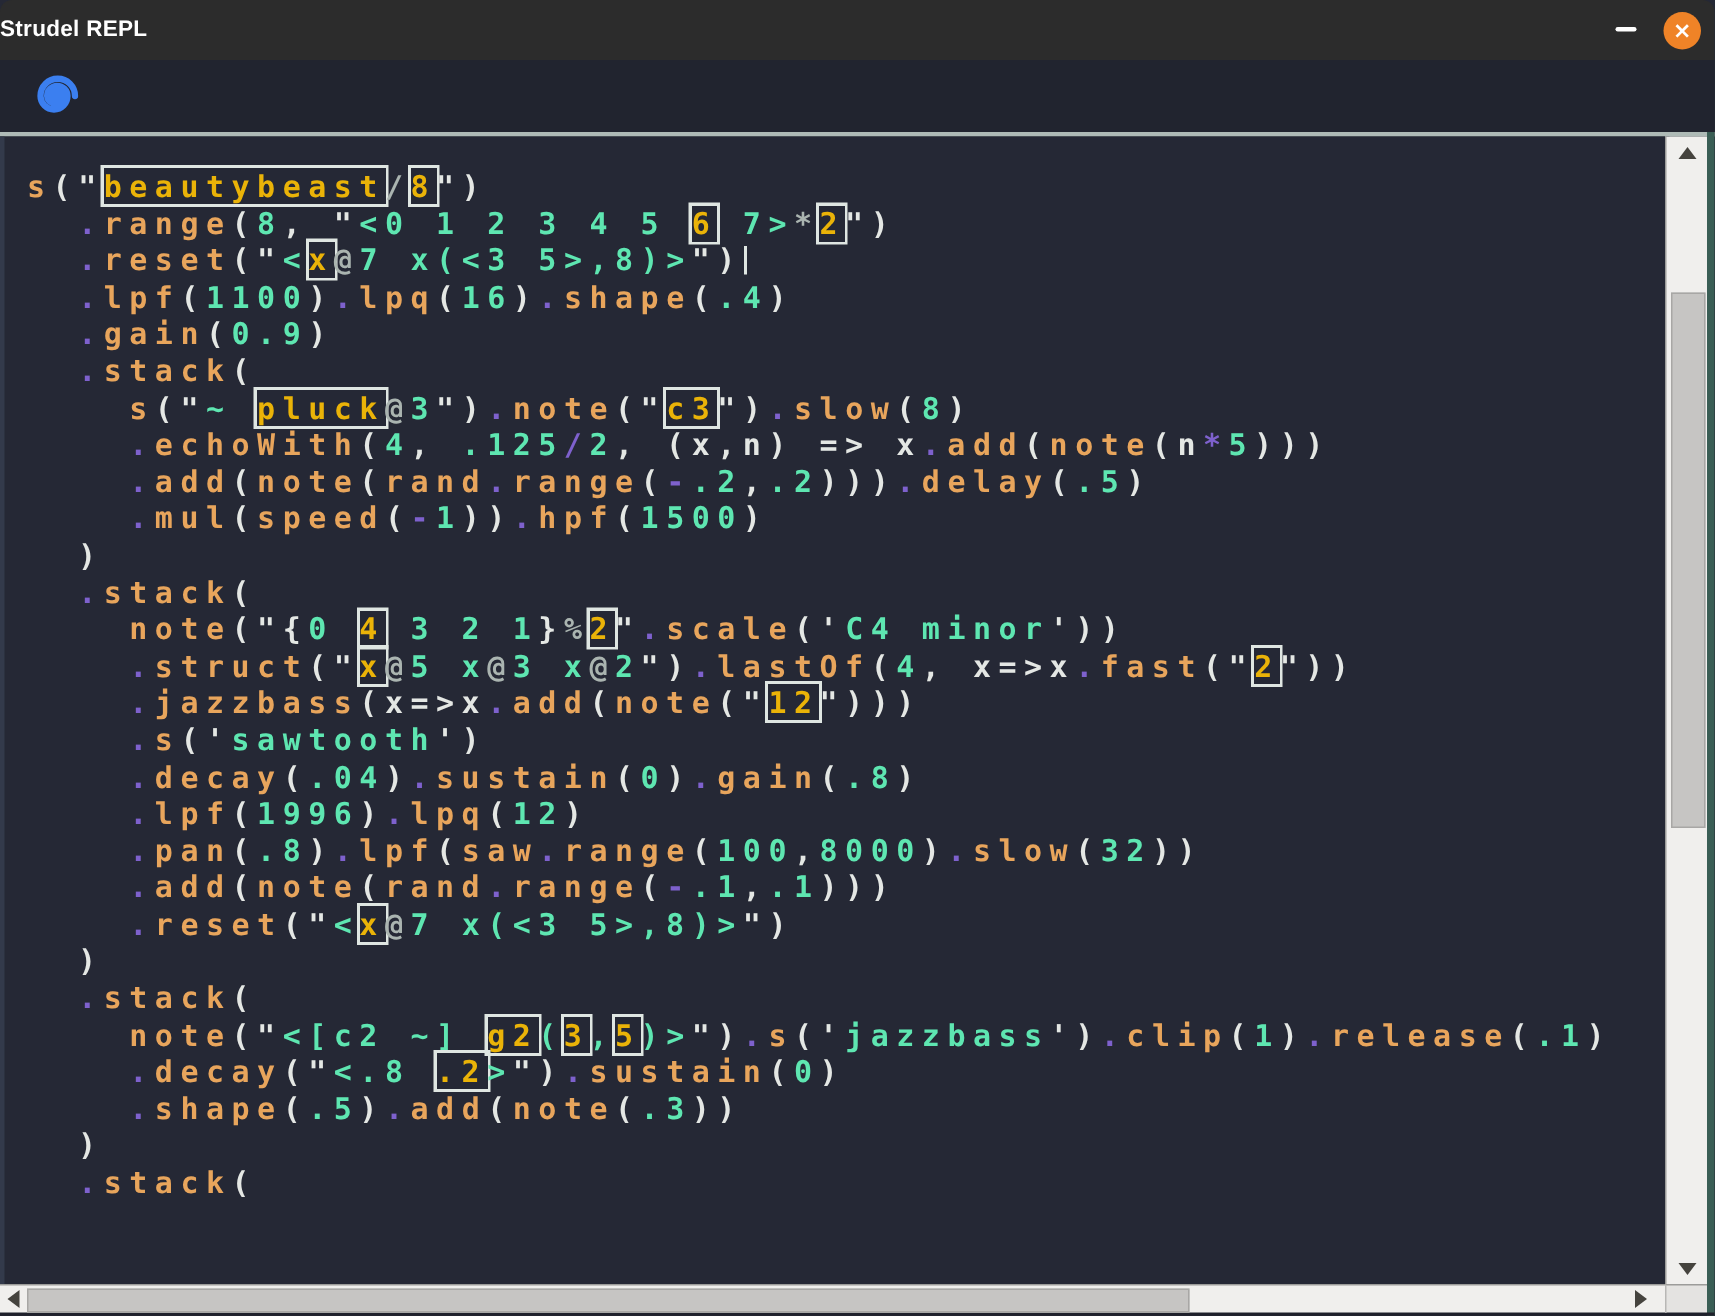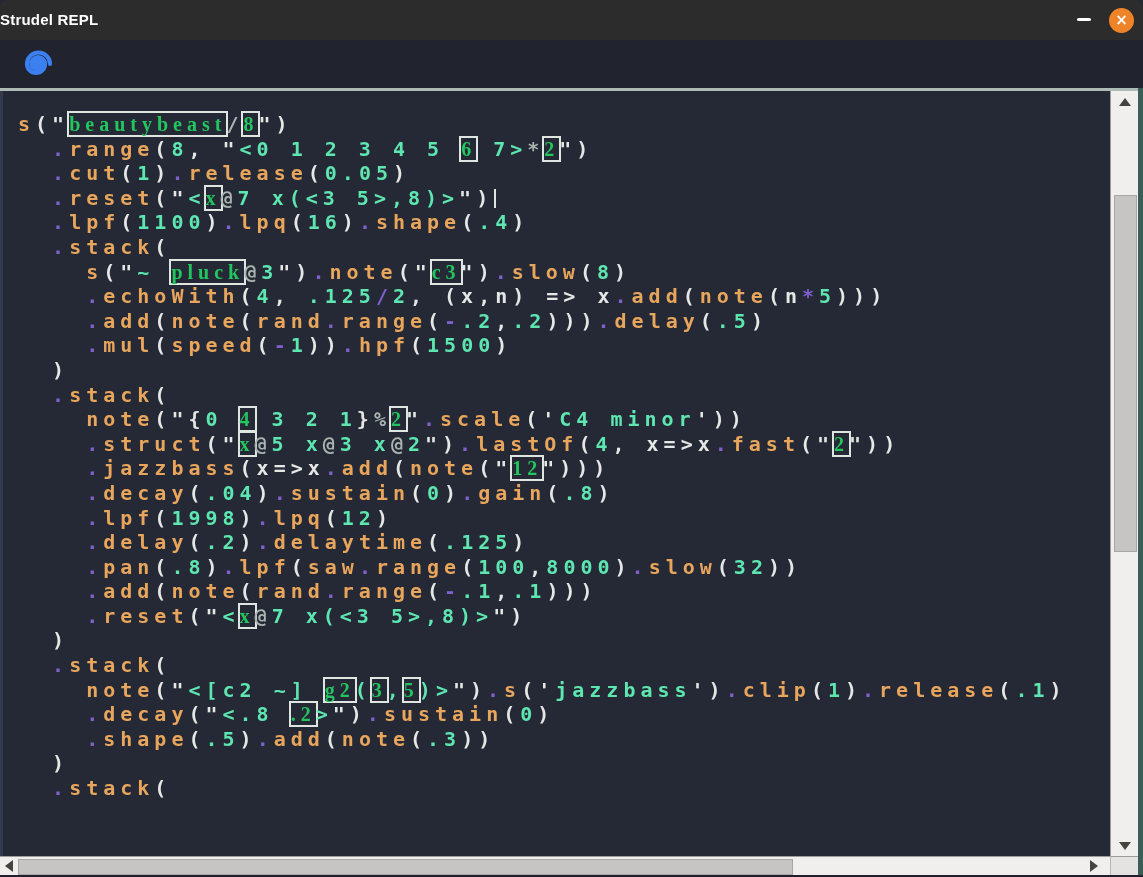--- a/index.html
+++ b/index.html
@@ -45,21 +45,21 @@
   .code-line {
     font-family:"DejaVu Sans Mono","Liberation Mono",monospace;
     font-weight:bold; font-size:20px; line-height:24.6px;
     letter-spacing:5px; white-space:pre; color:#e4e7e4;
   }
   .seg-o { color:#e8a55c; }
   .seg-p { color:#7e61cd; }
   .seg-m { color:#5ee6b1; }
   .seg-w { color:#e4e7e4; }
   .seg-d { color:#aab4b0; }
-  .seg-x { color:#22c55e; box-shadow:0 0 0 2px #dfe6e2;font-family:Liberation Serif, serif; }
+  .seg-x { color:#eab308; box-shadow:0 0 0 2px #dfe6e2; }
   .cursor {
     display:inline-block; width:2px; height:19px; background:#dfe6e2;
     vertical-align:-3px; margin-left:1px;
   }
   
   .vscroll {
     position:absolute; top:91px; right:5px; width:27px; height:766px;
     background:#f0efed; border-left:1px solid #9c9c9a;
   }
   .vthumb {
@@ -108,36 +108,36 @@
 <div class="toolbar">
   <svg class="logo" width="36" height="36" viewBox="0 0 36 36">
     <path d="M31 18 A11.5 11.5 0 1 0 8 18 A9 9 0 1 0 26 18 A6.8 6.8 0 1 0 12.4 18 A4.8 4.8 0 1 0 22 18 A3 3 0 1 0 16 18 A1.5 1.5 0 1 0 19 18" fill="none" stroke="#3b7ff0" stroke-width="4.2" stroke-linecap="round"></path>
   </svg>
 </div>
 
 <div class="editor">
   <div class="code">
       <div class="code-line"><span class="seg-o">s</span><span class="seg-w">("</span><span class="seg-x">beautybeast</span><span class="seg-d">/</span><span class="seg-x">8</span><span class="seg-w">")</span></div>
       <div class="code-line"><span class="seg-w">  </span><span class="seg-p">.</span><span class="seg-o">range</span><span class="seg-w">(</span><span class="seg-m">8</span><span class="seg-w">, "</span><span class="seg-m">&lt;0 1 2 3 4 5 </span><span class="seg-x">6</span><span class="seg-m"> 7&gt;</span><span class="seg-d">*</span><span class="seg-x">2</span><span class="seg-w">")</span></div>
-      <div class="code-line"><span class="seg-w">  </span><span class="seg-p">.</span><span class="seg-o">cut</span><span class="seg-w">(</span><span class="seg-m">1</span><span class="seg-w">)</span><span class="seg-p">.</span><span class="seg-o">release</span><span class="seg-w">(</span><span class="seg-m">0.05</span><span class="seg-w">)</span></div>
       <div class="code-line"><span class="seg-w">  </span><span class="seg-p">.</span><span class="seg-o">reset</span><span class="seg-w">("</span><span class="seg-m">&lt;</span><span class="seg-x">x</span><span class="seg-d">@</span><span class="seg-m">7 x(&lt;3 5&gt;,8)&gt;</span><span class="seg-w">")</span><span class="cursor"></span></div>
       <div class="code-line"><span class="seg-w">  </span><span class="seg-p">.</span><span class="seg-o">lpf</span><span class="seg-w">(</span><span class="seg-m">1100</span><span class="seg-w">)</span><span class="seg-p">.</span><span class="seg-o">lpq</span><span class="seg-w">(</span><span class="seg-m">16</span><span class="seg-w">)</span><span class="seg-p">.</span><span class="seg-o">shape</span><span class="seg-w">(</span><span class="seg-m">.4</span><span class="seg-w">)</span></div>
+      <div class="code-line"><span class="seg-w">  </span><span class="seg-p">.</span><span class="seg-o">gain</span><span class="seg-w">(</span><span class="seg-m">0.9</span><span class="seg-w">)</span></div>
       <div class="code-line"><span class="seg-w">  </span><span class="seg-p">.</span><span class="seg-o">stack</span><span class="seg-w">(</span></div>
       <div class="code-line"><span class="seg-w">    </span><span class="seg-o">s</span><span class="seg-w">("</span><span class="seg-m">~ </span><span class="seg-x">pluck</span><span class="seg-d">@</span><span class="seg-m">3</span><span class="seg-w">")</span><span class="seg-p">.</span><span class="seg-o">note</span><span class="seg-w">("</span><span class="seg-x">c3</span><span class="seg-w">")</span><span class="seg-p">.</span><span class="seg-o">slow</span><span class="seg-w">(</span><span class="seg-m">8</span><span class="seg-w">)</span></div>
       <div class="code-line"><span class="seg-w">    </span><span class="seg-p">.</span><span class="seg-o">echoWith</span><span class="seg-w">(</span><span class="seg-m">4</span><span class="seg-w">, </span><span class="seg-m">.125</span><span class="seg-p">/</span><span class="seg-m">2</span><span class="seg-w">, (x,n) =&gt; x</span><span class="seg-p">.</span><span class="seg-o">add</span><span class="seg-w">(</span><span class="seg-o">note</span><span class="seg-w">(</span><span class="seg-w">n</span><span class="seg-p">*</span><span class="seg-m">5</span><span class="seg-w">)))</span></div>
       <div class="code-line"><span class="seg-w">    </span><span class="seg-p">.</span><span class="seg-o">add</span><span class="seg-w">(</span><span class="seg-o">note</span><span class="seg-w">(</span><span class="seg-o">rand</span><span class="seg-p">.</span><span class="seg-o">range</span><span class="seg-w">(</span><span class="seg-p">-</span><span class="seg-m">.2</span><span class="seg-w">,</span><span class="seg-m">.2</span><span class="seg-w">)))</span><span class="seg-p">.</span><span class="seg-o">delay</span><span class="seg-w">(</span><span class="seg-m">.5</span><span class="seg-w">)</span></div>
       <div class="code-line"><span class="seg-w">    </span><span class="seg-p">.</span><span class="seg-o">mul</span><span class="seg-w">(</span><span class="seg-o">speed</span><span class="seg-w">(</span><span class="seg-p">-</span><span class="seg-m">1</span><span class="seg-w">))</span><span class="seg-p">.</span><span class="seg-o">hpf</span><span class="seg-w">(</span><span class="seg-m">1500</span><span class="seg-w">)</span></div>
       <div class="code-line"><span class="seg-w">  )</span></div>
       <div class="code-line"><span class="seg-w">  </span><span class="seg-p">.</span><span class="seg-o">stack</span><span class="seg-w">(</span></div>
       <div class="code-line"><span class="seg-w">    </span><span class="seg-o">note</span><span class="seg-w">("</span><span class="seg-w">{</span><span class="seg-m">0 </span><span class="seg-x">4</span><span class="seg-m"> 3 2 1</span><span class="seg-w">}</span><span class="seg-d">%</span><span class="seg-x">2</span><span class="seg-w">"</span><span class="seg-p">.</span><span class="seg-o">scale</span><span class="seg-w">('</span><span class="seg-m">C4 minor</span><span class="seg-w">'))</span></div>
       <div class="code-line"><span class="seg-w">    </span><span class="seg-p">.</span><span class="seg-o">struct</span><span class="seg-w">("</span><span class="seg-x">x</span><span class="seg-d">@</span><span class="seg-m">5 x</span><span class="seg-d">@</span><span class="seg-m">3 x</span><span class="seg-d">@</span><span class="seg-m">2</span><span class="seg-w">")</span><span class="seg-p">.</span><span class="seg-o">lastOf</span><span class="seg-w">(</span><span class="seg-m">4</span><span class="seg-w">, x=&gt;x</span><span class="seg-p">.</span><span class="seg-o">fast</span><span class="seg-w">("</span><span class="seg-x">2</span><span class="seg-w">"))</span></div>
       <div class="code-line"><span class="seg-w">    </span><span class="seg-p">.</span><span class="seg-o">jazzbass</span><span class="seg-w">(x=&gt;x</span><span class="seg-p">.</span><span class="seg-o">add</span><span class="seg-w">(</span><span class="seg-o">note</span><span class="seg-w">("</span><span class="seg-x">12</span><span class="seg-w">")))</span></div>
+      <div class="code-line"><span class="seg-w">    </span><span class="seg-p">.</span><span class="seg-o">s</span><span class="seg-w">('</span><span class="seg-m">sawtooth</span><span class="seg-w">')</span></div>
       <div class="code-line"><span class="seg-w">    </span><span class="seg-p">.</span><span class="seg-o">decay</span><span class="seg-w">(</span><span class="seg-m">.04</span><span class="seg-w">)</span><span class="seg-p">.</span><span class="seg-o">sustain</span><span class="seg-w">(</span><span class="seg-m">0</span><span class="seg-w">)</span><span class="seg-p">.</span><span class="seg-o">gain</span><span class="seg-w">(</span><span class="seg-m">.8</span><span class="seg-w">)</span></div>
-      <div class="code-line"><span class="seg-w">    </span><span class="seg-p">.</span><span class="seg-o">lpf</span><span class="seg-w">(</span><span class="seg-m">1998</span><span class="seg-w">)</span><span class="seg-p">.</span><span class="seg-o">lpq</span><span class="seg-w">(</span><span class="seg-m">12</span><span class="seg-w">)</span></div>
-      <div class="code-line"><span class="seg-w">    </span><span class="seg-p">.</span><span class="seg-o">delay</span><span class="seg-w">(</span><span class="seg-m">.2</span><span class="seg-w">)</span><span class="seg-p">.</span><span class="seg-o">delaytime</span><span class="seg-w">(</span><span class="seg-m">.125</span><span class="seg-w">)</span></div>
+      <div class="code-line"><span class="seg-w">    </span><span class="seg-p">.</span><span class="seg-o">lpf</span><span class="seg-w">(</span><span class="seg-m">1996</span><span class="seg-w">)</span><span class="seg-p">.</span><span class="seg-o">lpq</span><span class="seg-w">(</span><span class="seg-m">12</span><span class="seg-w">)</span></div>
       <div class="code-line"><span class="seg-w">    </span><span class="seg-p">.</span><span class="seg-o">pan</span><span class="seg-w">(</span><span class="seg-m">.8</span><span class="seg-w">)</span><span class="seg-p">.</span><span class="seg-o">lpf</span><span class="seg-w">(</span><span class="seg-o">saw</span><span class="seg-p">.</span><span class="seg-o">range</span><span class="seg-w">(</span><span class="seg-m">100</span><span class="seg-w">,</span><span class="seg-m">8000</span><span class="seg-w">)</span><span class="seg-p">.</span><span class="seg-o">slow</span><span class="seg-w">(</span><span class="seg-m">32</span><span class="seg-w">))</span></div>
       <div class="code-line"><span class="seg-w">    </span><span class="seg-p">.</span><span class="seg-o">add</span><span class="seg-w">(</span><span class="seg-o">note</span><span class="seg-w">(</span><span class="seg-o">rand</span><span class="seg-p">.</span><span class="seg-o">range</span><span class="seg-w">(</span><span class="seg-p">-</span><span class="seg-m">.1</span><span class="seg-w">,</span><span class="seg-m">.1</span><span class="seg-w">)))</span></div>
       <div class="code-line"><span class="seg-w">    </span><span class="seg-p">.</span><span class="seg-o">reset</span><span class="seg-w">("</span><span class="seg-m">&lt;</span><span class="seg-x">x</span><span class="seg-d">@</span><span class="seg-m">7 x(&lt;3 5&gt;,8)&gt;</span><span class="seg-w">")</span></div>
       <div class="code-line"><span class="seg-w">  )</span></div>
       <div class="code-line"><span class="seg-w">  </span><span class="seg-p">.</span><span class="seg-o">stack</span><span class="seg-w">(</span></div>
       <div class="code-line"><span class="seg-w">    </span><span class="seg-o">note</span><span class="seg-w">("</span><span class="seg-m">&lt;[c2 ~] </span><span class="seg-x">g2</span><span class="seg-m">(</span><span class="seg-x">3</span><span class="seg-m">,</span><span class="seg-x">5</span><span class="seg-m">)&gt;</span><span class="seg-w">")</span><span class="seg-p">.</span><span class="seg-o">s</span><span class="seg-w">('</span><span class="seg-m">jazzbass</span><span class="seg-w">')</span><span class="seg-p">.</span><span class="seg-o">clip</span><span class="seg-w">(</span><span class="seg-m">1</span><span class="seg-w">)</span><span class="seg-p">.</span><span class="seg-o">release</span><span class="seg-w">(</span><span class="seg-m">.1</span><span class="seg-w">)</span></div>
       <div class="code-line"><span class="seg-w">    </span><span class="seg-p">.</span><span class="seg-o">decay</span><span class="seg-w">("</span><span class="seg-m">&lt;.8 </span><span class="seg-x">.2</span><span class="seg-m">&gt;</span><span class="seg-w">")</span><span class="seg-p">.</span><span class="seg-o">sustain</span><span class="seg-w">(</span><span class="seg-m">0</span><span class="seg-w">)</span></div>
       <div class="code-line"><span class="seg-w">    </span><span class="seg-p">.</span><span class="seg-o">shape</span><span class="seg-w">(</span><span class="seg-m">.5</span><span class="seg-w">)</span><span class="seg-p">.</span><span class="seg-o">add</span><span class="seg-w">(</span><span class="seg-o">note</span><span class="seg-w">(</span><span class="seg-m">.3</span><span class="seg-w">))</span></div>
       <div class="code-line"><span class="seg-w">  )</span></div>
       <div class="code-line"><span class="seg-w">  </span><span class="seg-p">.</span><span class="seg-o">stack</span><span class="seg-w">(</span></div>

